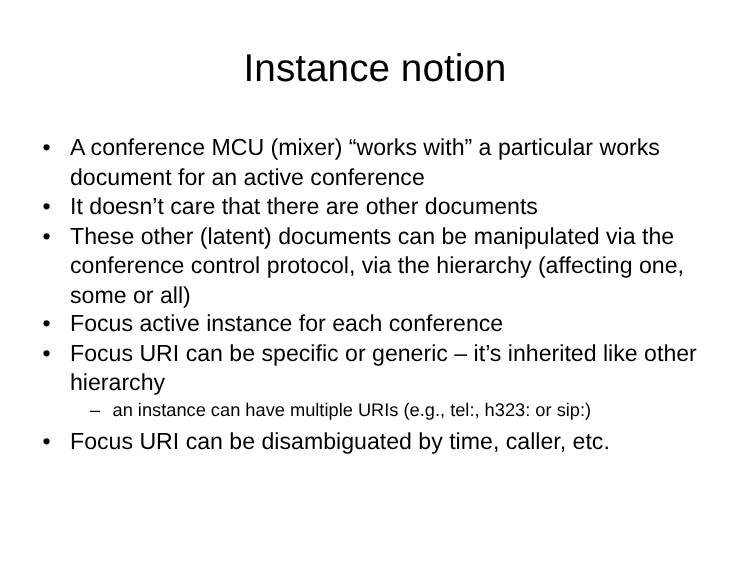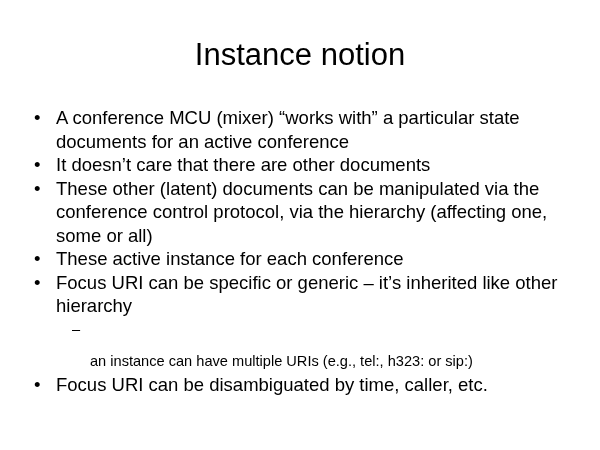--- a/index.html
+++ b/index.html
@@ -68,50 +68,49 @@
   }
   .sub-marker {
     flex: 0 0 auto;
     width: 18px;
     text-align: left;
     font-size: 14.6px;
     line-height: 23px;
   }
   .sub-text {
     flex: 1 1 auto;
-    margin-top: 32px;
   }
 </style>
 </head>
 <body>
 
 <div class="slide">
 
   <div class="slide-title">Instance notion</div>
 
   <div class="body-list">
 
     <div class="bullet-row">
       <span class="bullet-marker">•</span>
-      <span class="bullet-text">A conference MCU (mixer) “works with” a particular state documents for an active conference</span>
+      <span class="bullet-text">A conference MCU (mixer) “works with” a particular works document for an active conference</span>
     </div>
 
     <div class="bullet-row">
       <span class="bullet-marker">•</span>
       <span class="bullet-text">It doesn’t care that there are other documents</span>
     </div>
 
     <div class="bullet-row">
       <span class="bullet-marker">•</span>
       <span class="bullet-text">These other (latent) documents can be manipulated via the conference control protocol, via the hierarchy (affecting one, some or all)</span>
     </div>
 
     <div class="bullet-row">
       <span class="bullet-marker">•</span>
-      <span class="bullet-text">These active instance for each conference</span>
+      <span class="bullet-text">Focus active instance for each conference</span>
     </div>
 
     <div class="bullet-row">
       <span class="bullet-marker">•</span>
       <span class="bullet-text">Focus URI can be specific or generic – it’s inherited like other hierarchy</span>
     </div>
 
     <div class="sub-row">
       <span class="sub-marker">–</span>
       <span class="sub-text">an instance can have multiple URIs (e.g., tel:, h323: or sip:)</span>

